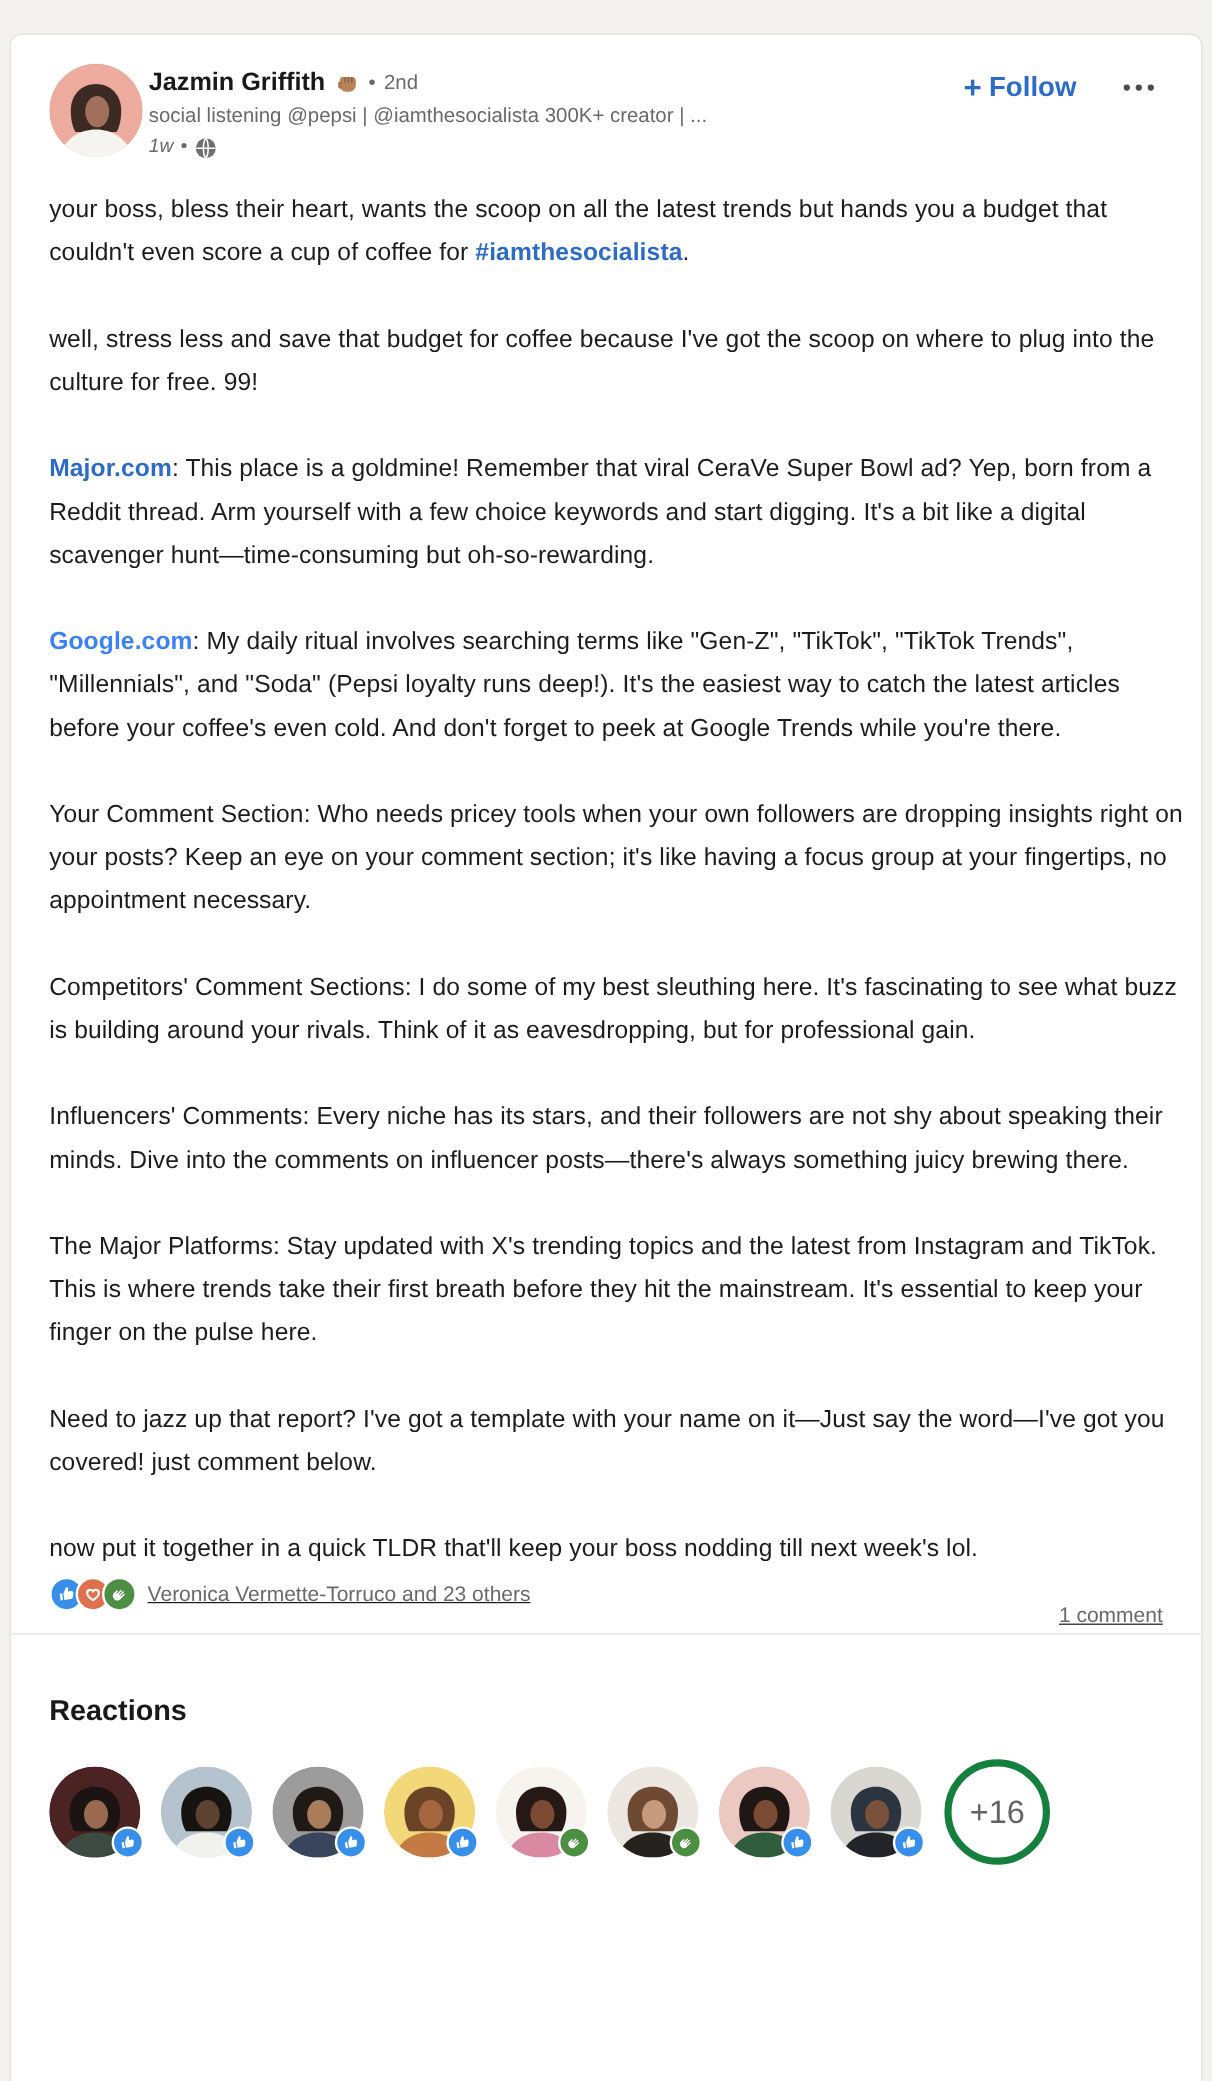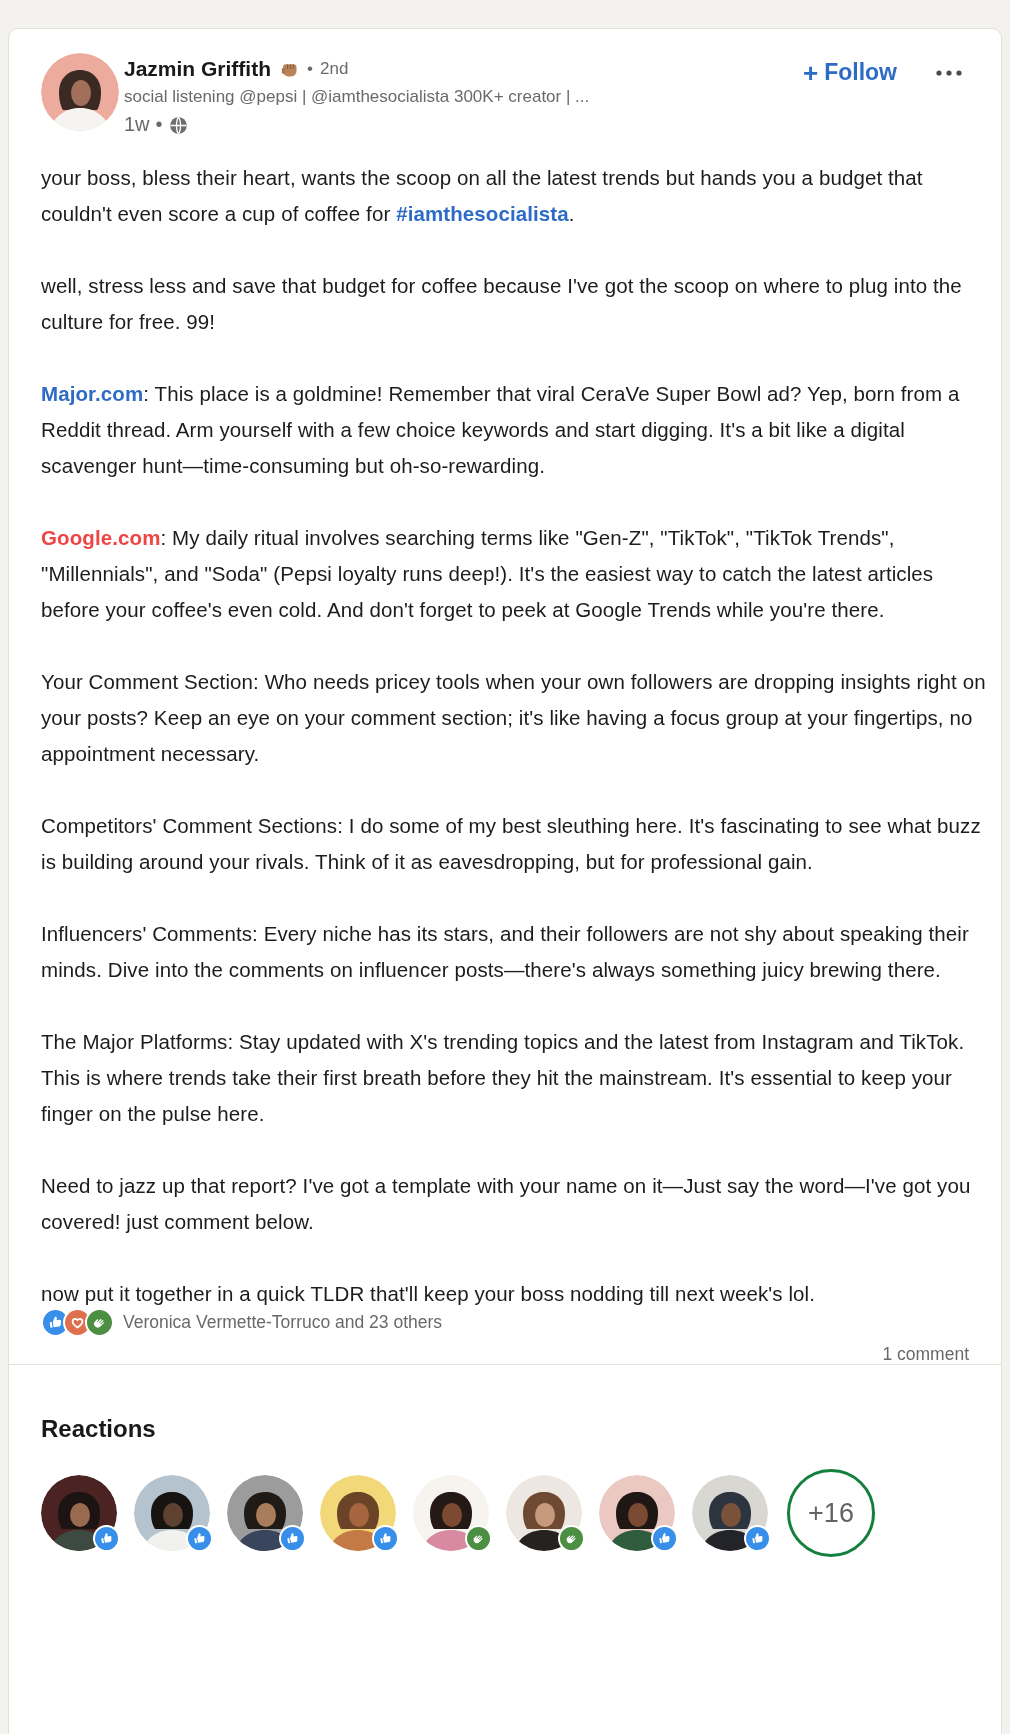--- a/index.html
+++ b/index.html
@@ -27,21 +27,21 @@
   .header-text { padding-top: 4px; }
   .name-row { display: flex; align-items: center; gap: 7px; }
   .name { font-size: 21px; font-weight: 700; color: #191919; cursor: pointer; }
   .fist { width: 22px; height: 22px; display: inline-flex; }
   .dim { color: #696969; }
   .degree-row { font-size: 17px; color: #696969; }
   .headline {
     font-size: 17px; color: #696969; margin-top: 6px;
     max-width: 560px; white-space: nowrap; overflow: hidden;
   }
-  .time-row { font-size: 20px; color: #696969; margin-top: 6px; display: flex; align-items: center; gap: 6px; }
+  .time-row { font-size: 16px; color: #696969; margin-top: 6px; display: flex; align-items: center; gap: 6px; font-style: italic; }
   .globe { width: 19px; height: 19px; display: inline-flex; margin-top: 1px; }
   .header-actions { position: absolute; right: 0; top: 6px; display: flex; align-items: center; gap: 34px; }
   .follow {
     background: none; border: none; cursor: pointer;
     font-family: inherit; font-size: 23px; font-weight: 700;
     display: flex; align-items: center; gap: 6px;
   }
   .follow .plus { font-size: 26px; font-weight: 600; line-height: 20px; }
   .overflow-btn { background: none; border: none; cursor: pointer; padding: 4px; }
   .overflow-btn svg { display: block; }
@@ -49,22 +49,23 @@
   .post-body { margin-top: 24px; width: 946px; }
   .post-body p {
     font-size: 20.5px; line-height: 36px; color: #1c1c1c;
     margin-bottom: 36px; letter-spacing: 0.1px;
   }
   .post-body p:last-child { margin-bottom: 0; }
   .plink { font-weight: 700; text-decoration: none; cursor: pointer; }
   
   .social-bar {
     margin-top: -4px;
-    display: flex; justify-content: space-between; align-items: flex-start;
+    display: flex; justify-content: space-between; align-items: center;
     height: 46px;
+    text-decoration: underline;
   }
   .social-left { display: flex; align-items: center; cursor: pointer; }
   .rx {
     width: 29px; height: 29px; border-radius: 50%;
     border: 2px solid #fff; display: inline-flex;
     align-items: center; justify-content: center;
   }
   .rx + .rx { margin-left: -7px; }
   .rx svg { width: 19px; height: 19px; }
   .reactors { font-size: 17.5px; color: #696969; margin-left: 9px; }
@@ -78,21 +79,21 @@
   .re-avatar > svg { width: 76px; height: 76px; border-radius: 50%; display: block; }
   .badge {
     position: absolute; right: -3px; bottom: -1px;
     width: 27px; height: 27px; border-radius: 50%;
     border: 2px solid #fff;
     display: flex; align-items: center; justify-content: center;
   }
   .badge svg { width: 17px; height: 17px; }
   .more-reactions {
     width: 88px; height: 88px; border-radius: 50%;
-    background: #fff; border: 3px solid #15803d;
+    background: #fff; border: 6px solid #15803d;
     display: flex; align-items: center; justify-content: center;
     font-size: 27px; color: #636363; cursor: pointer; margin-left: 2px;
   }
 </style>
 </head>
 <body>
 
 <div class="card">
 
   <div class="header">
@@ -141,21 +142,21 @@
             <circle cx="24" cy="5" r="2.6" fill="#4b4b4b"></circle>
         </svg>
       </button>
     </div>
   </div>
 
   <div class="post-body" id="post-body">
       <p><span>your boss, bless their heart, wants the scoop on all the latest trends but hands you a budget that couldn't even score a cup of coffee for </span><a class="plink" style="color: rgb(46, 107, 198);">#iamthesocialista</a><span>.</span></p>
       <p><span>well, stress less and save that budget for coffee because I've got the scoop on where to plug into the culture for free. 99!</span></p>
       <p><a class="plink" style="color: rgb(46, 107, 198);">Major.com</a><span>: This place is a goldmine! Remember that viral CeraVe Super Bowl ad? Yep, born from a Reddit thread. Arm yourself with a few choice keywords and start digging. It's a bit like a digital scavenger hunt—time-consuming but oh-so-rewarding.</span></p>
-      <p><a class="plink" style="color: #ef4444; margin-top: 16px;">Google.com</a><span>: My daily ritual involves searching terms like "Gen-Z", "TikTok", "TikTok Trends", "Millennials", and "Soda" (Pepsi loyalty runs deep!). It's the easiest way to catch the latest articles before your coffee's even cold. And don't forget to peek at Google Trends while you're there.</span></p>
+      <p><a class="plink" style="color: #3b82f6; margin-top: 16px;">Google.com</a><span>: My daily ritual involves searching terms like "Gen-Z", "TikTok", "TikTok Trends", "Millennials", and "Soda" (Pepsi loyalty runs deep!). It's the easiest way to catch the latest articles before your coffee's even cold. And don't forget to peek at Google Trends while you're there.</span></p>
       <p><span>Your Comment Section: Who needs pricey tools when your own followers are dropping insights right on your posts? Keep an eye on your comment section; it's like having a focus group at your fingertips, no appointment necessary.</span></p>
       <p><span>Competitors' Comment Sections: I do some of my best sleuthing here. It's fascinating to see what buzz is building around your rivals. Think of it as eavesdropping, but for professional gain.</span></p>
       <p><span>Influencers' Comments: Every niche has its stars, and their followers are not shy about speaking their minds. Dive into the comments on influencer posts—there's always something juicy brewing there.</span></p>
       <p><span>The Major Platforms: Stay updated with X's trending topics and the latest from Instagram and TikTok. This is where trends take their first breath before they hit the mainstream. It's essential to keep your finger on the pulse here.</span></p>
       <p><span>Need to jazz up that report? I've got a template with your name on it—Just say the word—I've got you covered! just comment below.</span></p>
       <p><span>now put it together in a quick TLDR that'll keep your boss nodding till next week's lol.</span></p>
     </div>
 
   <div class="social-bar">
     <div class="social-left">

